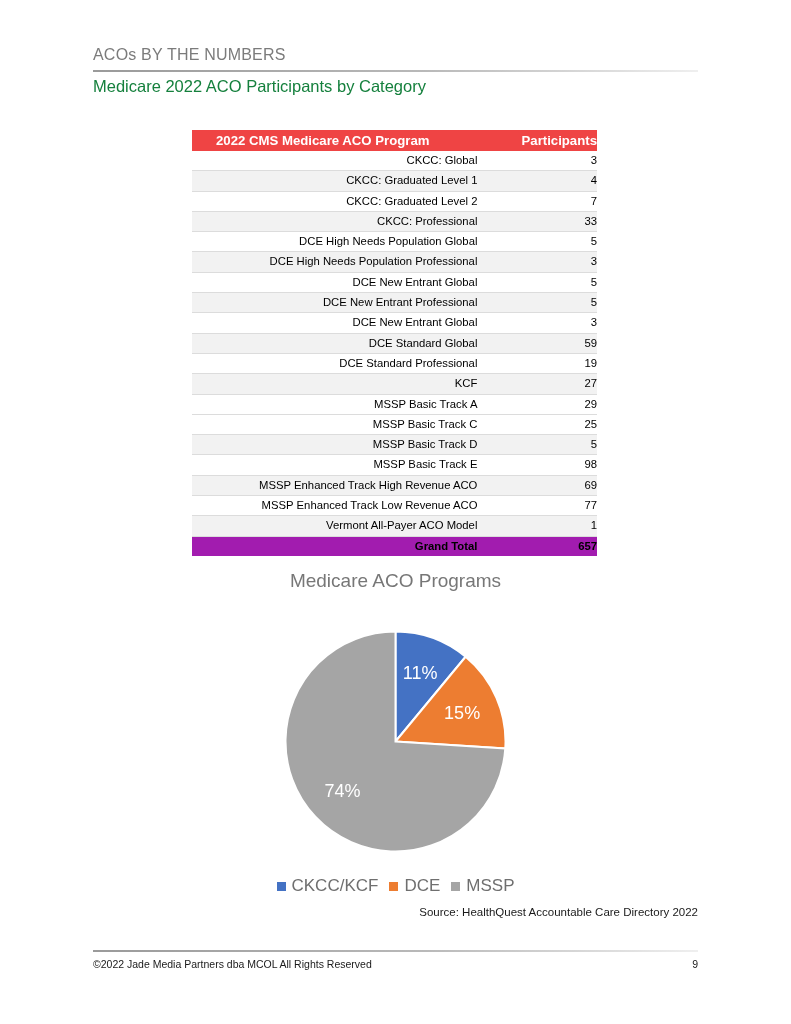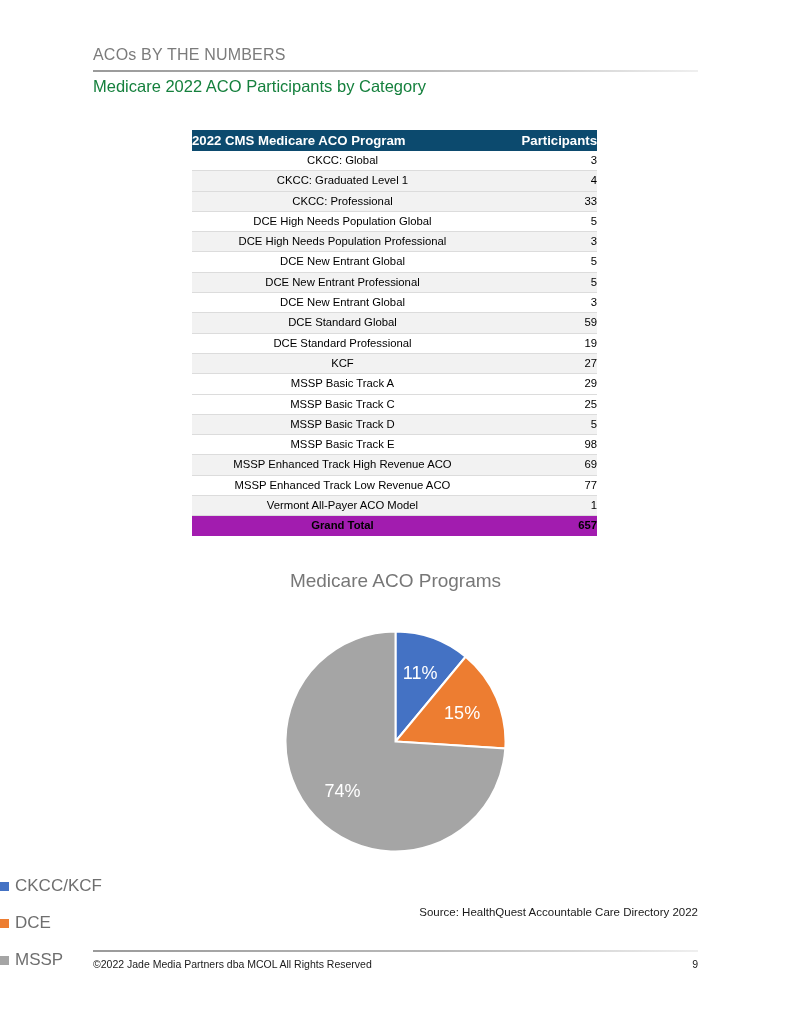--- a/index.html
+++ b/index.html
@@ -56,30 +56,31 @@
     font-size: 11.3px;
   }
   #participants-table th,
   #participants-table td {
     padding: 0;
     line-height: 19.3px;
     height: 19.3px;
     vertical-align: middle;
   }
   #participants-table thead th {
-    background: #0c4a6e;
+    background: #ef4444;
     color: #ffffff;
     font-weight: bold;
     font-size: 13.2px;
     height: 21px;
     line-height: 21px;
+    padding-left: 24px;
   }
   th.col-program { text-align: left;  padding-left: 7px; }
   th.col-count   { text-align: right; padding-right: 7px; }
-  td.cell-program { text-align: center;  padding-left: 7px; }
+  td.cell-program { text-align: right;  padding-left: 7px; }
   td.cell-count   { text-align: right; padding-right: 7px; }
 
   #participants-table tbody tr {
     border-bottom: 1px solid #dcdcdc;
   }
   #participants-table tbody tr.band-alt {
     background: #f2f2f2;
   }
   #participants-table tbody tr.total-row {
     font-weight: bold;
@@ -114,23 +115,22 @@
     dominant-baseline: central;
   }
 
   #chart-legend {
     position: absolute;
     left: 0;
     right: 0;
     top: 876px;
     display: flex;
     justify-content: center;
-    align-items: flex-start;
-    gap: 17px;
-    flex-direction: column;
+    align-items: flex-end;
+    gap: 11px;
   }
   .legend-item {
     display: flex;
     align-items: center;
     gap: 6px;
   }
   .legend-swatch {
     width: 9px;
     height: 9px;
     display: block;
@@ -188,20 +188,24 @@
     </tr>
   </thead>
   <tbody id="table-body">
       <tr>
         <td class="cell-program">CKCC: Global</td>
         <td class="cell-count">3</td>
       </tr>
       <tr class="band-alt">
         <td class="cell-program">CKCC: Graduated Level 1</td>
         <td class="cell-count">4</td>
+      </tr>
+      <tr>
+        <td class="cell-program">CKCC: Graduated Level 2</td>
+        <td class="cell-count">7</td>
       </tr>
       <tr class="band-alt">
         <td class="cell-program">CKCC: Professional</td>
         <td class="cell-count">33</td>
       </tr>
       <tr>
         <td class="cell-program">DCE High Needs Population Global</td>
         <td class="cell-count">5</td>
       </tr>
       <tr class="band-alt">

